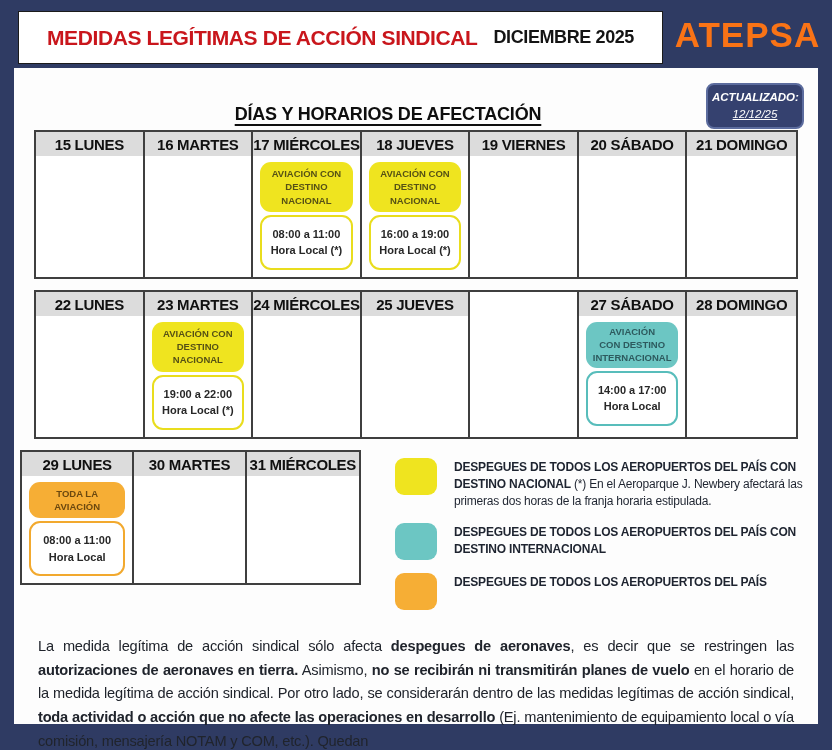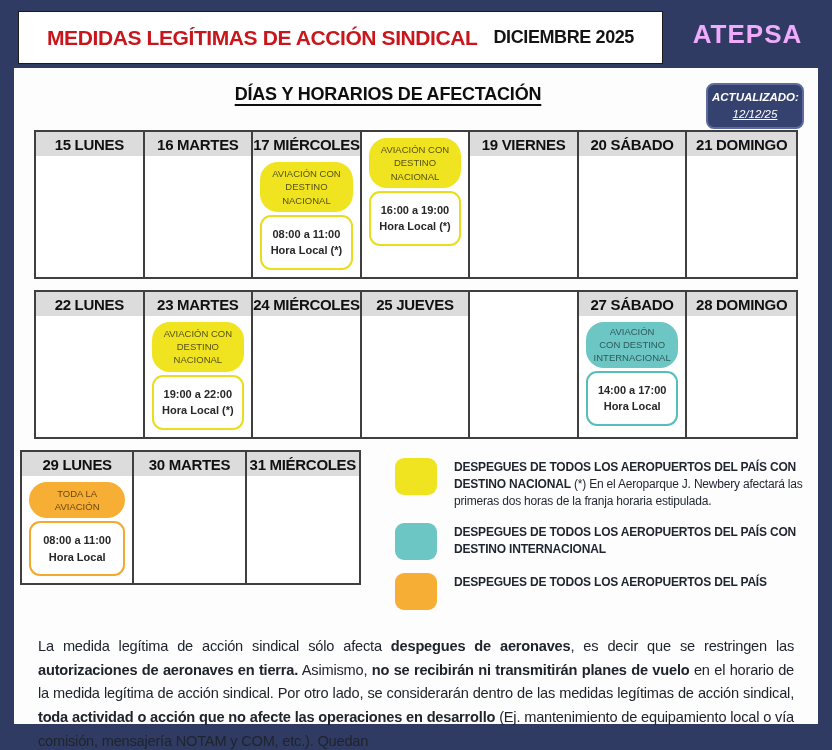--- a/index.html
+++ b/index.html
@@ -15,32 +15,32 @@
   
   .titlebar {
     position: absolute; left: 18px; top: 11px; width: 645px; height: 53px;
     background: #ffffff; border: 1px solid #1b1b1b;
     display: flex; align-items: center; justify-content: center; gap: 16px;
   }
   .titlebar .red  { color: #c9161c; font-weight: bold; font-size: 21px; letter-spacing: -0.4px; }
   .titlebar .month{ color: #141414; font-weight: bold; font-size: 18px; letter-spacing: -0.4px; }
   .brand {
     position: absolute; left: 663px; top: 11px; width: 169px; height: 47px;
-    color: #f0abfc; font-size: 26px; font-weight: bold; letter-spacing: 1px;
+    color: #f97316; font-size: 35px; font-weight: bold; letter-spacing: 1px;
     display: flex; align-items: center; justify-content: center;
   }
 
   
   .panel {
     position: absolute; left: 14px; top: 68px; width: 804px; height: 656px;
     background: #fdfdfd;
   }
   .panel-head { position: relative; height: 62px; }
   .page-title {
-    position: absolute; left: 0; right: 95px; top: 16px;
+    position: absolute; left: 0; right: 95px; top: 36px;
     text-align: center; font-size: 18px; font-weight: bold; color: #0e0e0e;
     letter-spacing: -0.2px;
     text-decoration: underline; text-underline-offset: 4px; text-decoration-thickness: 2px; padding-left: 39px;
   }
   .badge {
     position: absolute; right: 14px; top: 15px; width: 98px;
     background: #35416f; border: 2px solid #5c6c9e; border-radius: 8px;
     color: #ffffff; font-style: italic; font-size: 11.5px; font-weight: bold;
     text-align: center; padding: 4px 4px 5px; line-height: 1.45;
   }
@@ -56,21 +56,21 @@
     grid-template-columns: repeat(3, 1fr);
   }
   .day { border-right: 2px solid #3f3f3f; display: flex; flex-direction: column; min-height: 126px; }
   .day:last-child { border-right: none; }
   .day-head {
     background: #dcdcdc; text-align: center; font-weight: bold; font-size: 15px;
     color: #101010; padding: 4px 0 3px; letter-spacing: -0.3px;
   }
   .day-body { flex: 1; padding: 6px 7px 7px; }
   .tag {
-    border-radius: 18px; text-align: center; font-weight: normal; font-size: 9.5px;
+    border-radius: 11px; text-align: center; font-weight: bold; font-size: 9.5px;
     padding: 5px 2px; line-height: 1.4;
   }
   .tag.national      { background: #efe41f; color: #565115; }
   .tag.international { background: #6cc6c3; color: #2d5a5e; padding: 3px 2px; }
   .tag.all           { background: #f6ae35; color: #6b480f; }
   .timebox {
     margin-top: 3px; background: #ffffff; border-radius: 11px; text-align: center;
     font-weight: bold; font-size: 11px; color: #272727; padding: 9px 2px; line-height: 1.5;
   }
   .timebox.national      { border: 2px solid #e9dd1d; }
@@ -129,20 +129,21 @@
                 <div>AVIACIÓN CON</div>
                 <div>DESTINO NACIONAL</div>
               </div>
               <div class="timebox national">
                 <div>08:00 a 11:00</div>
                 <div>Hora Local (*)</div>
               </div>
             </div>
           </div>
           <div class="day">
+            <div class="day-head">18 JUEVES</div>
             <div class="day-body">
               <div class="tag national">
                 <div>AVIACIÓN CON</div>
                 <div>DESTINO NACIONAL</div>
               </div>
               <div class="timebox national">
                 <div>16:00 a 19:00</div>
                 <div>Hora Local (*)</div>
               </div>
             </div>

